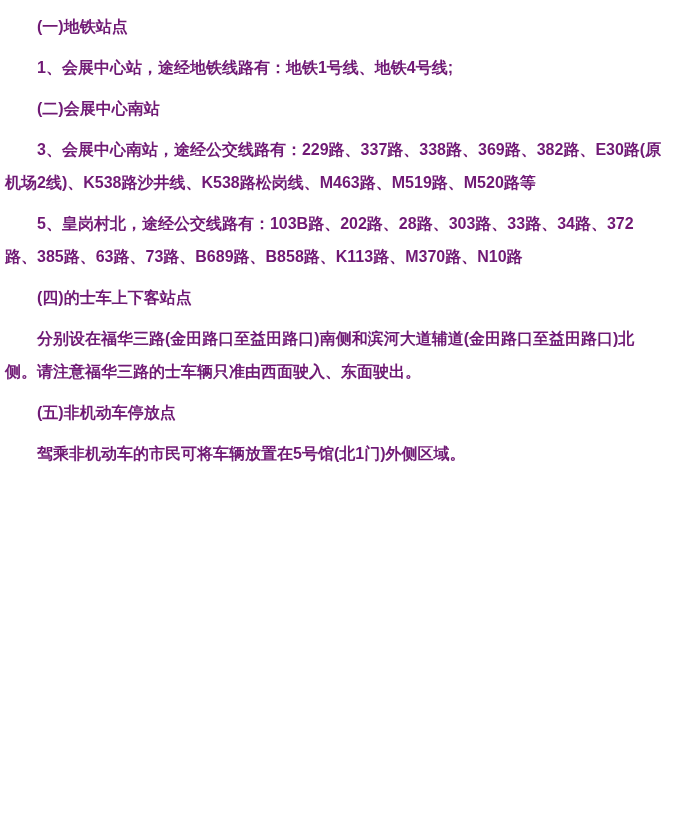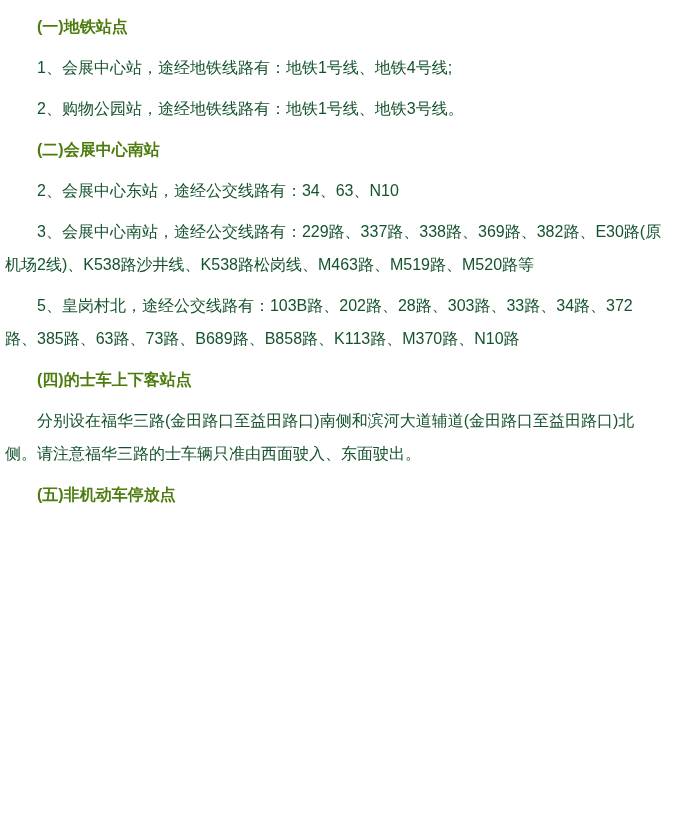--- a/index.html
+++ b/index.html
@@ -19,36 +19,35 @@
     padding: 10px 24px 10px 5px;
     color: #666666;
     font-size: 16px;
   }
   .article p,
   .article h3 {
     margin: 0 0 8px 0;
     line-height: 33px;
     text-indent: 2em;
     font-size: 16px;
-    font-weight: normal;
-    color: #14532d;
+    font-weight: bold;
+    color: #701a75;
     word-break: break-all;
   }
   .article h3 {
     font-weight: bold;
-    color: #4d7c0f;
+    color: #701a75;
   }
 </style>
 </head>
 <body>
 
 <div class="article">
   <h3>(一)地铁站点</h3>
   <p>1、会展中心站，途经地铁线路有：地铁1号线、地铁4号线;</p>
-  <p>2、购物公园站，途经地铁线路有：地铁1号线、地铁3号线。</p>
   <h3>(二)会展中心南站</h3>
-  <p>2、会展中心东站，途经公交线路有：34、63、N10</p>
   <p>3、会展中心南站，途经公交线路有：229路、337路、338路、369路、382路、E30路(原机场2线)、K538路沙井线、K538路松岗线、M463路、M519路、M520路等</p>
   <p>5、皇岗村北，途经公交线路有：103B路、202路、28路、303路、33路、34路、372路、385路、63路、73路、B689路、B858路、K113路、M370路、N10路</p>
   <h3>(四)的士车上下客站点</h3>
   <p>分别设在福华三路(金田路口至益田路口)南侧和滨河大道辅道(金田路口至益田路口)北侧。请注意福华三路的士车辆只准由西面驶入、东面驶出。</p>
   <h3>(五)非机动车停放点</h3>
+  <p>驾乘非机动车的市民可将车辆放置在5号馆(北1门)外侧区域。</p>
 </div>
 
 </body></html>

